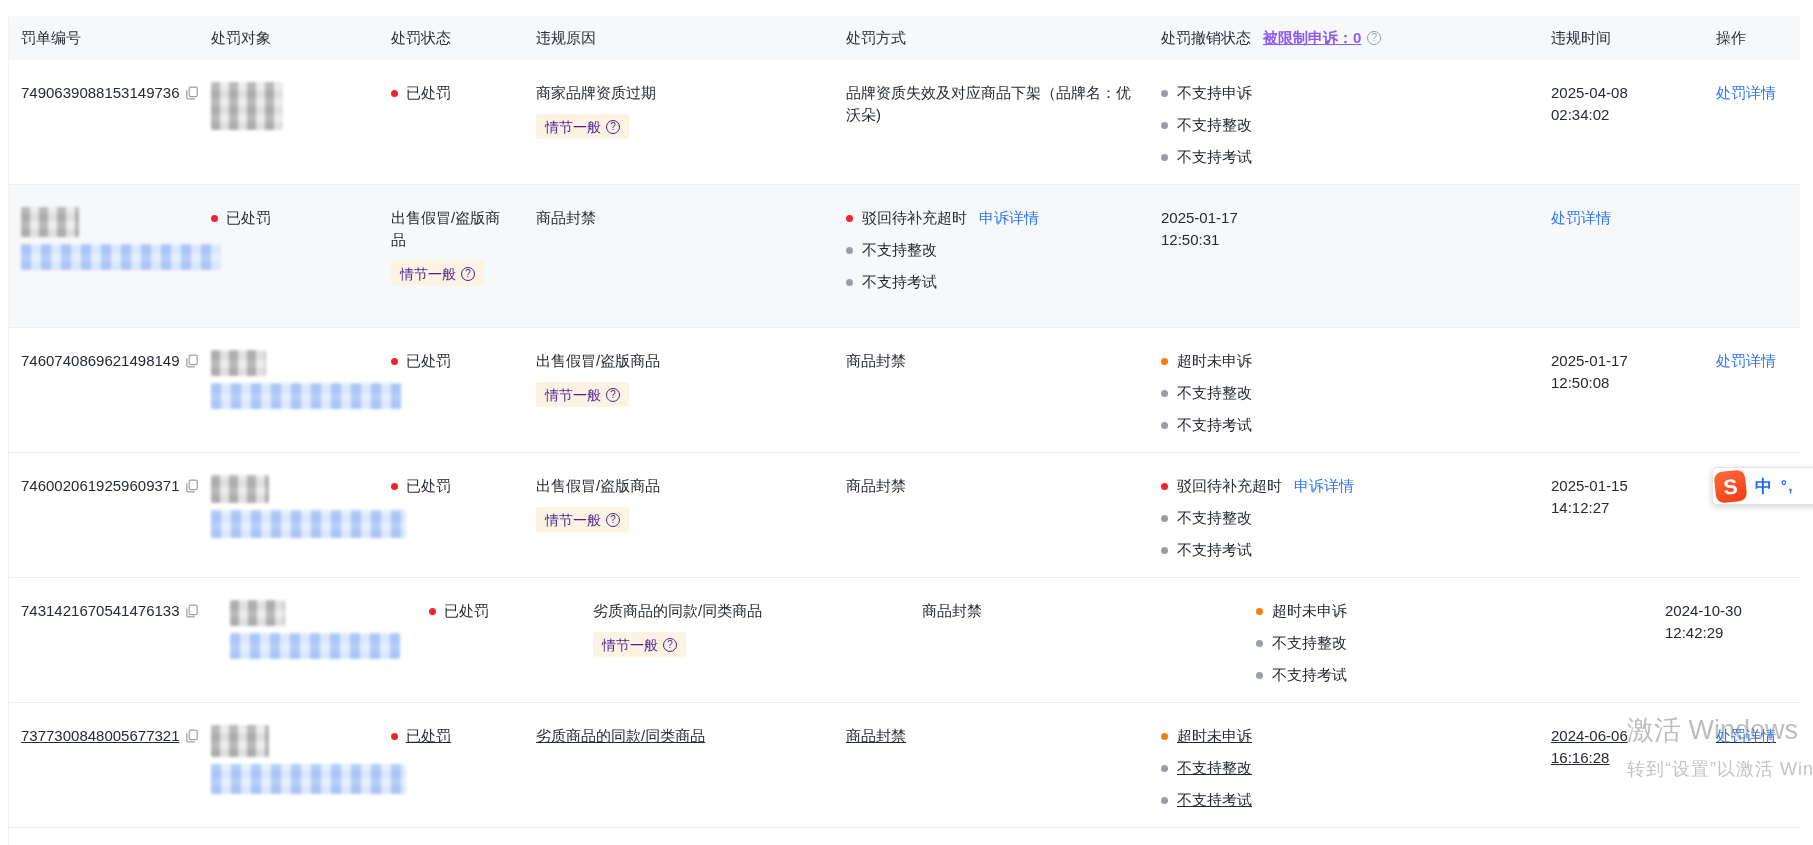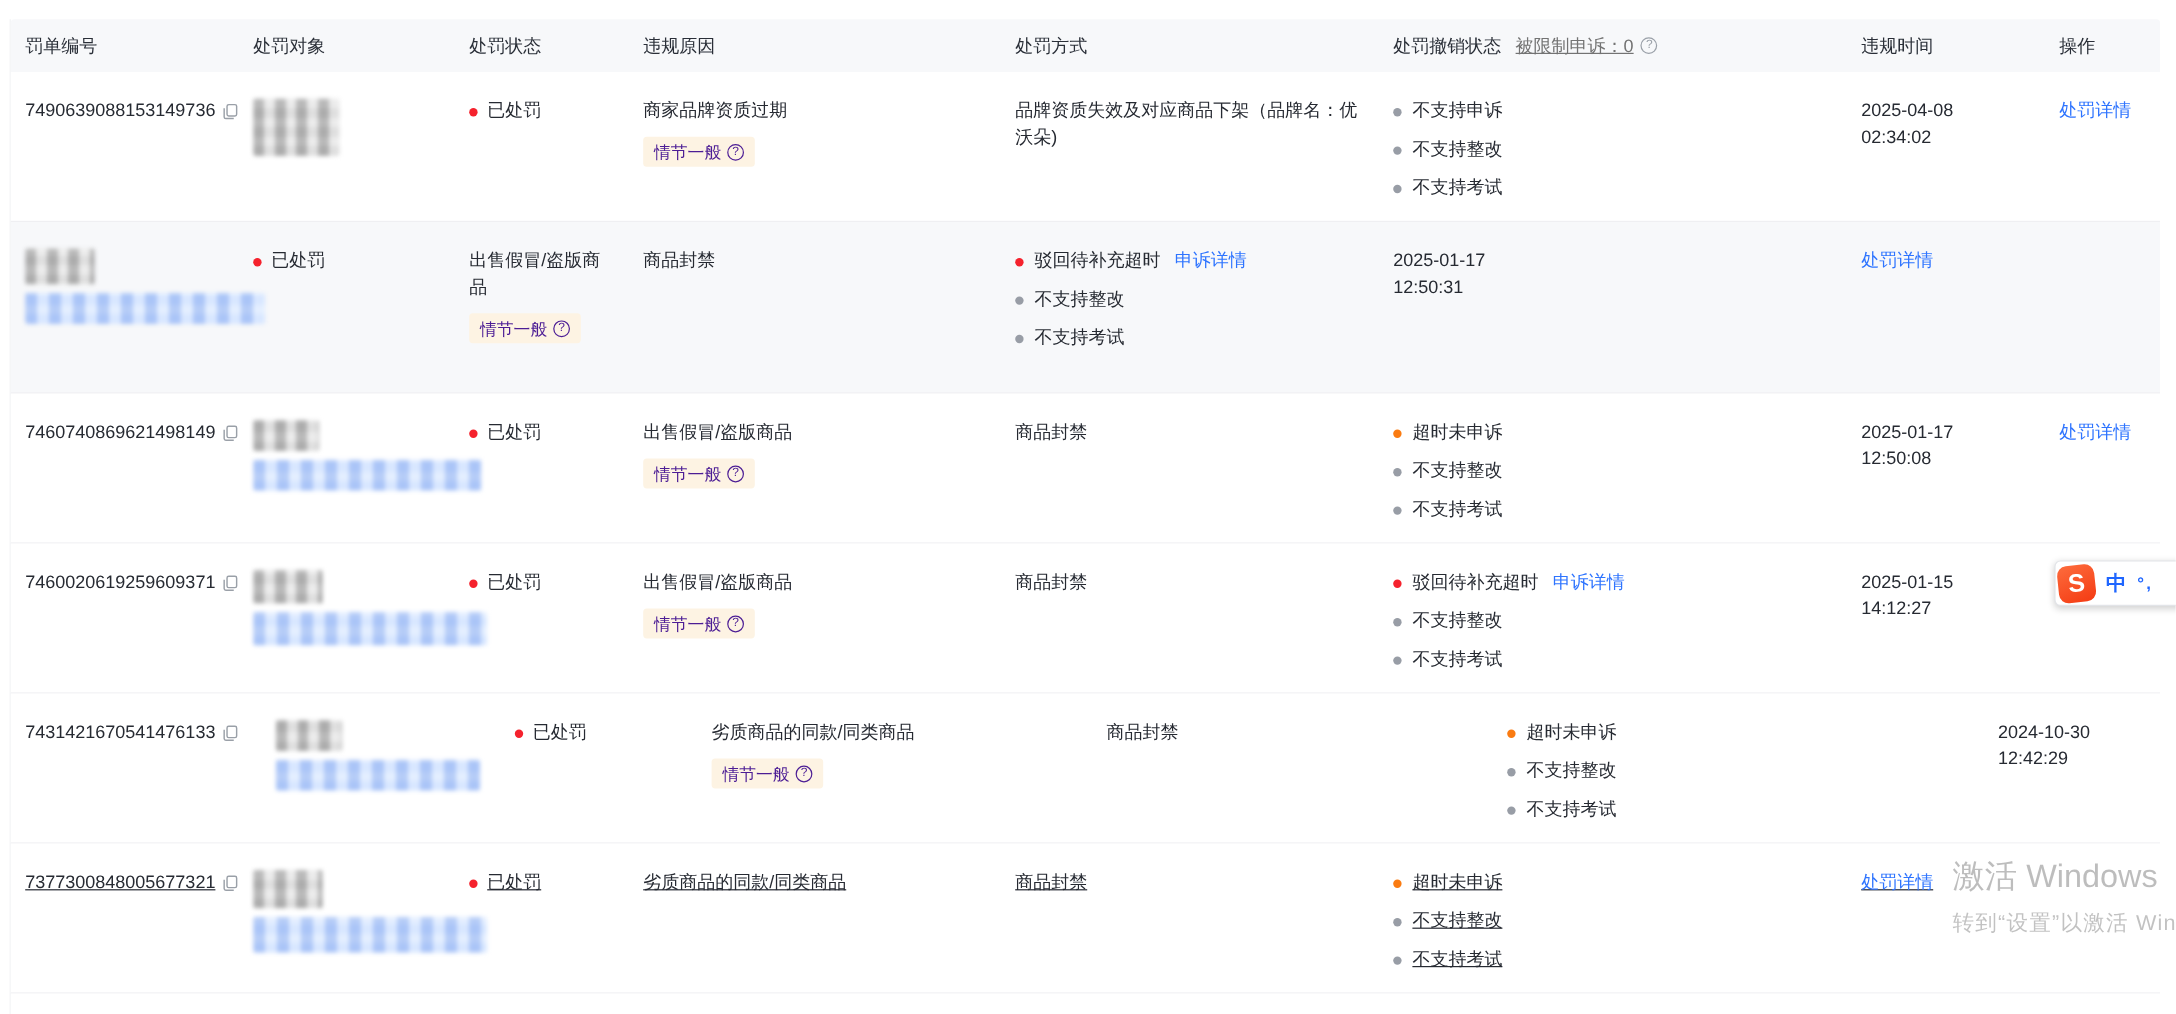--- a/index.html
+++ b/index.html
@@ -7,21 +7,21 @@
     font-family:"Liberation Sans","DejaVu Sans",sans-serif; color:#262a32; }
   body { position:relative; }
 
   .table { position:absolute; left:8px; top:16px; width:1792px; border-left:1px solid #f2f3f5; }
 
   .grid { display:grid; grid-template-columns:190px 180px 145px 310px 315px 390px 165px 1fr; }
 
   .thead { background:#f7f8fa; height:44px; align-items:center; border-radius:3px 3px 0 0;
     font-size:15px; color:#2a2f38; font-weight:500;text-align:center; }
   .th { padding-left:12px; white-space:nowrap; display:flex; align-items:center; }
-  .th-extra { margin-left:12px; font-weight:400; color:#737373; text-decoration:underline; cursor:pointer; }
+  .th-extra { margin-left:12px; font-weight:700; color:#8b5cf6; text-decoration:underline; cursor:pointer; }
 
   .row { border-bottom:1px solid #efeff2; align-items:start; background:#fff; }
   .row.hover { background:#f7f8fa; }
   .cell { padding:22px 14px 16px 12px; font-size:15px; line-height:22px; }
 
   .id-wrap { display:flex; align-items:center; gap:5px; white-space:nowrap; }
   .id-text { letter-spacing:0; }
   .copy { display:inline-flex; cursor:pointer; color:#9aa0a8; }
 
   .status { display:flex; align-items:center; gap:8px; white-space:nowrap; }
@@ -373,20 +373,24 @@
           </div>
           <div class="revoke-item">
             <span class="dot" style="background: rgb(152, 157, 166);"></span>
             <span>不支持整改</span>
           </div>
           <div class="revoke-item">
             <span class="dot" style="background: rgb(152, 157, 166);"></span>
             <span>不支持考试</span>
           </div>
         </div>
+        <div class="cell">
+          <div class="time-line">2024-06-06</div>
+          <div class="time-line">16:16:28</div>
+        </div>
         <div class="cell"><span class="action-link">处罚详情</span></div>
       </div>
       <div class="grid row" style="min-height: 130px;">
         <div class="cell"></div>
         <div class="cell"></div>
         <div class="cell"></div>
         <div class="cell"></div>
         <div class="cell"></div>
         <div class="cell"></div>
         <div class="cell"></div>

